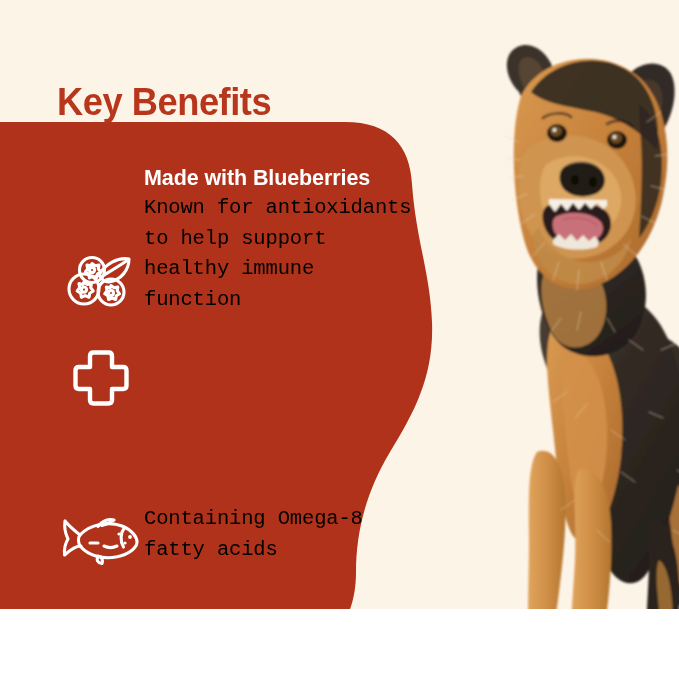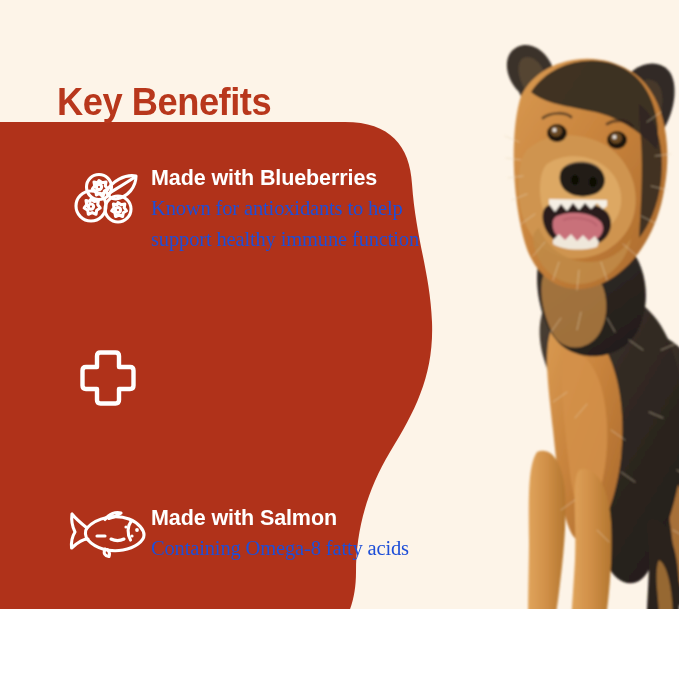--- a/index.html
+++ b/index.html
@@ -69,23 +69,23 @@
   
   #benefit-list {
     position: absolute;
     left: 0;
     top: 122px;
     width: 440px;
     z-index: 3;
   }
   .benefit-row {
     position: absolute;
-    left: 65px;
+    left: 58px;
     display: flex;
-    align-items: flex-start;
+    align-items: flex-end;
   }
   .benefit-row[data-index="0"] { top: 42px; }
   .benefit-row[data-index="1"] { top: 222px; }
   .benefit-row[data-index="2"] { top: 382px; }
 
   .benefit-icon {
     width: 86px;
     flex: 0 0 86px;
     display: flex;
     align-items: flex-start;
@@ -102,25 +102,25 @@
     font-family: "Liberation Sans", sans-serif;
     font-weight: bold;
     font-size: 21.5px;
     line-height: 28px;
     color: #ffffff;
     letter-spacing: -0.1px;
     margin: 0 0 1px 0;
     max-width: 250px;
   }
   .benefit-body {
-    font-family: Liberation Serif, serif;
+    font-family: Liberation Mono, monospace;
     font-weight: normal;
     font-size: 20.5px;
     line-height: 30.5px;
-    color: #1d4ed8;
+    color: #000000;
     letter-spacing: -0.15px;
     margin: 0;
     max-width: 278px;
   }
 </style>
 </head>
 <body>
 
 <div id="stage">
 
@@ -380,19 +380,18 @@
           <circle cx="68" cy="22" r="1.9" fill="#ffffff" stroke="none"></circle>
 
           <circle cx="57" cy="19" r="1.6" fill="#ffffff" stroke="none"></circle>
           <circle cx="63" cy="28" r="1.6" fill="#ffffff" stroke="none"></circle>
 
           <path d="M28 28 L36 28"></path>
           <path d="M42 31 C46 33 51 33 55 31"></path>
         </svg>
       </div>
       <div class="benefit-text">
-        <div class="benefit-heading">Made with Salmon</div>
         <div class="benefit-body">Containing Omega-8 fatty acids</div>
       </div>
     </div>
 
   </div>
 </div>
 
 </body></html>

